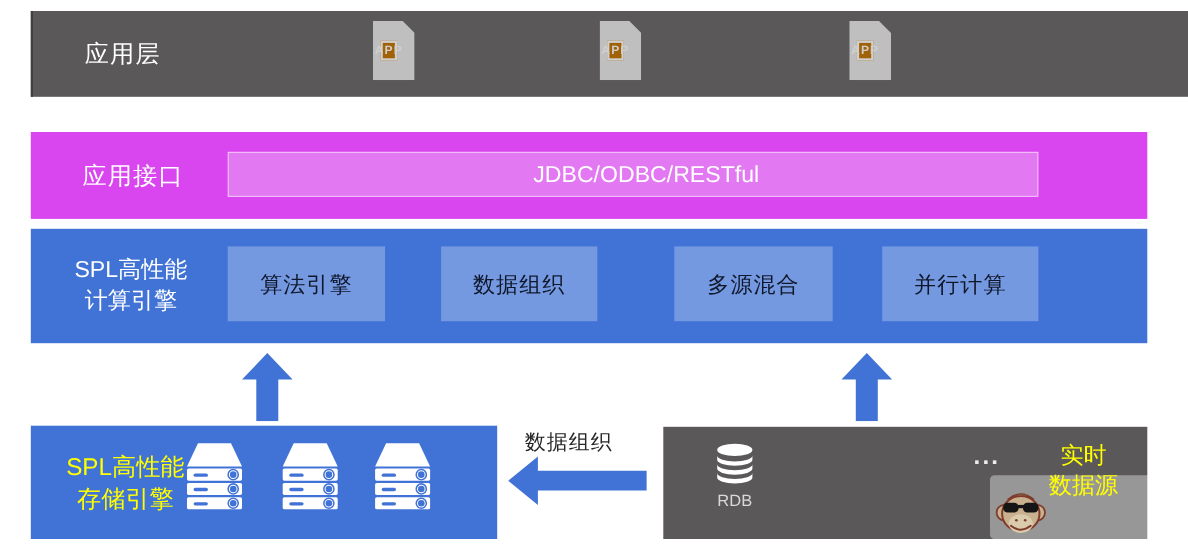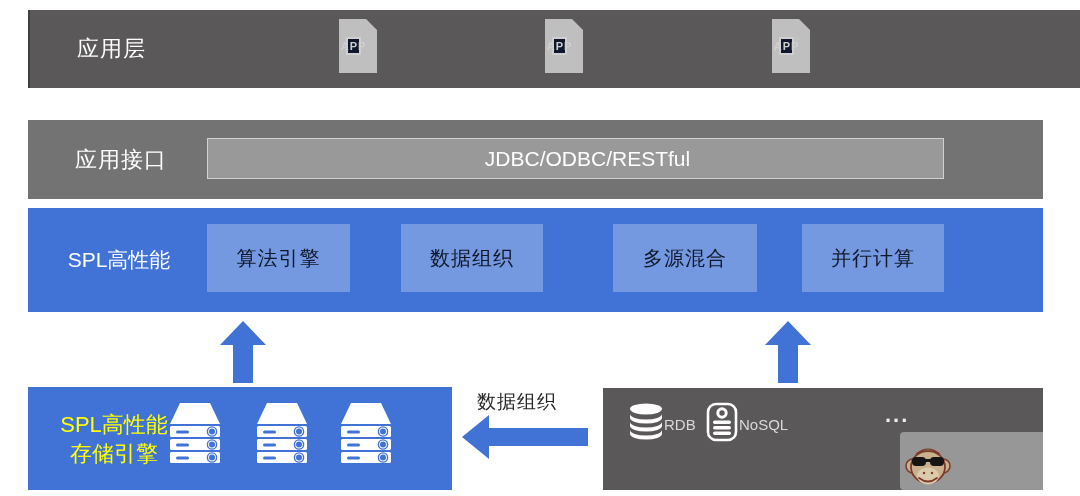--- a/index.html
+++ b/index.html
@@ -9,26 +9,26 @@
   
   .bar{position:absolute;left:28px;width:1015px;}
   .bar-label{position:absolute;left:47px;top:0;height:100%;display:flex;align-items:center;
              color:#ffffff;font-size:22px;letter-spacing:1px;}
 
   
   #app-bar{top:10px;height:78px;background:#5A5858;border-left:2px solid #413F3F;padding-left:40px;}
   .app-icon{position:absolute;top:9px;width:48px;height:60px;}
   .app-doc{position:absolute;left:0;top:0;width:38px;height:54px;background:#BFBFBF;
            clip-path:polygon(0 0,27px 0,38px 11px,38px 54px,0 54px);}
-  .app-badge{position:absolute;left:7px;top:18px;width:15px;height:18px;background:#0f172a;
+  .app-badge{position:absolute;left:7px;top:18px;width:15px;height:18px;background:#a16207;
              border:2px solid #CFCFCF;color:#CFCFCF;font-size:11px;font-weight:bold;
              display:flex;align-items:center;justify-content:center;letter-spacing:1px;box-sizing:border-box;}
 
   
-  #api-bar{top:120px;height:79px;background:#737373;}
+  #api-bar{top:120px;height:79px;background:#d946ef;}
   #jdbc-box{position:absolute;left:179px;top:18px;width:737px;height:41px;
             background:rgba(255,255,255,0.27);border:1px solid rgba(255,255,255,0.55);
             display:flex;align-items:center;justify-content:center;color:#ffffff;font-size:21px;box-sizing:border-box;padding-left:24px;}
 
   
   #compute-bar{top:208px;height:104px;background:#4173D6;}
   #compute-label{position:absolute;left:0;top:0;width:182px;height:100%;display:flex;flex-direction:column;
                  align-items:center;justify-content:center;color:#ffffff;font-size:21px;line-height:28px;}
   .module-box{position:absolute;top:16px;height:68px;background:rgba(255,255,255,0.27);
               display:flex;align-items:center;justify-content:center;color:#0f172a;font-size:20px;letter-spacing:1px;}
@@ -43,21 +43,21 @@
   #storage-box{position:absolute;left:28px;top:387px;width:424px;height:103px;background:#4173D6;}
   #storage-label{position:absolute;left:6px;top:0;width:160px;height:100%;display:flex;flex-direction:column;
                  align-items:center;justify-content:center;color:#FFFF00;font-size:22px;line-height:29px;}
   .server-icon{position:absolute;top:15px;width:54px;height:64px;}
 
   
   #flow-label{position:absolute;left:477px;top:389px;width:112px;color:#262626;font-size:19px;letter-spacing:1px;}
 
   
   #datasource-box{position:absolute;left:603px;top:388px;width:440px;height:102px;background:#5A5858;}
-  .source-item{position:absolute;top:14px;width:80px;display:flex;flex-direction:row;align-items:center;}
+  .source-item{position:absolute;top:14px;width:80px;display:flex;flex-direction:column;align-items:center;}
   .source-icon{height:40px;display:flex;align-items:flex-end;}
   .source-label{margin-top:5px;color:#D9D9D9;font-size:15px;}
   #source-dots{position:absolute;left:282px;top:14px;color:#EDEDED;font-size:22px;font-weight:bold;letter-spacing:2px;}
   #realtime-label{position:absolute;left:330px;top:13px;width:104px;text-align:center;color:#FFFF00;
                   font-size:21px;line-height:27px;z-index:6;}
 
   
   #watermark{position:absolute;left:900px;top:432px;width:157px;height:58px;
              background:rgba(255,255,255,0.38);border-radius:4px;z-index:5;}
   #watermark svg{position:absolute;left:4px;top:8px;overflow:visible;}
@@ -85,20 +85,21 @@
   </div>
 
   <div id="api-bar" class="bar">
     <div class="bar-label">应用接口</div>
     <div id="jdbc-box">JDBC/ODBC/RESTful</div>
   </div>
 
   <div id="compute-bar" class="bar">
     <div id="compute-label">
       <span>SPL高性能</span>
+      <span>计算引擎</span>
     </div>
     <div class="module-box" style="left:179px;width:143px">算法引擎</div>
     <div class="module-box" style="left:373px;width:142px">数据组织</div>
     <div class="module-box" style="left:585px;width:144px">多源混合</div>
     <div class="module-box" style="left:774px;width:142px">并行计算</div>
   </div>
 
   <svg id="up-arrow-left" class="up-arrow" viewBox="0 0 46 62">
     <polygon points="23,0 46,24 33,24 33,62 13,62 13,24 0,24" fill="#4173D6"></polygon>
   </svg>
@@ -189,36 +190,28 @@
         <svg width="36" height="40" viewBox="0 0 36 40">
           <ellipse cx="18" cy="7" rx="16" ry="5.5" fill="#fff"></ellipse>
           <path d="M2 12 A16 5.5 0 0 0 34 12 L34 16 A16 5.5 0 0 1 2 16 Z" fill="#fff"></path>
           <path d="M2 20 A16 5.5 0 0 0 34 20 L34 24 A16 5.5 0 0 1 2 24 Z" fill="#fff"></path>
           <path d="M2 28 A16 5.5 0 0 0 34 28 L34 32 A16 5.5 0 0 1 2 32 Z" fill="#fff"></path>
         </svg>
       </div>
       <div class="source-label">RDB</div>
     </div>
 
-    <div class="source-item" style="left:102px">
-      <div class="source-icon">
-        <svg width="34" height="40" viewBox="0 0 34 40">
-          <rect x="3" y="2" width="28" height="36" rx="8" fill="none" stroke="#fff" stroke-width="2.6"></rect>
-          <circle cx="17" cy="11" r="4.2" fill="none" stroke="#fff" stroke-width="3"></circle>
-          <rect x="8" y="18.5" width="18" height="3.4" rx="1.7" fill="#fff"></rect>
-          <rect x="8" y="24" width="18" height="3.4" rx="1.7" fill="#fff"></rect>
-          <rect x="8" y="29.5" width="18" height="3.4" rx="1.7" fill="#fff"></rect>
-        </svg>
-      </div>
-      <div class="source-label">NoSQL</div>
-    </div>
 
 
     <div id="source-dots">...</div>
 
+    <div id="realtime-label">
+      <div>实时</div>
+      <div>数据源</div>
+    </div>
   </div>
 
   <div id="watermark">
     <svg width="48" height="52" viewBox="0 0 48 52">
       <circle cx="9" cy="26" r="7" fill="#C9B08F" stroke="#7E3B2B" stroke-width="1.6"></circle>
       <circle cx="39" cy="26" r="7" fill="#C9B08F" stroke="#7E3B2B" stroke-width="1.6"></circle>
       <ellipse cx="24" cy="27" rx="17" ry="16" fill="#C9B08F" stroke="#7E3B2B" stroke-width="1.8"></ellipse>
       <path d="M12 14 Q24 4 36 14 Q30 10 24 11 Q18 10 12 14 Z" fill="#8A6F4D" stroke="#7E3B2B" stroke-width="1.2"></path>
       <ellipse cx="24" cy="36" rx="11" ry="8.5" fill="#D9CBAB"></ellipse>
       <g fill="#151515">

